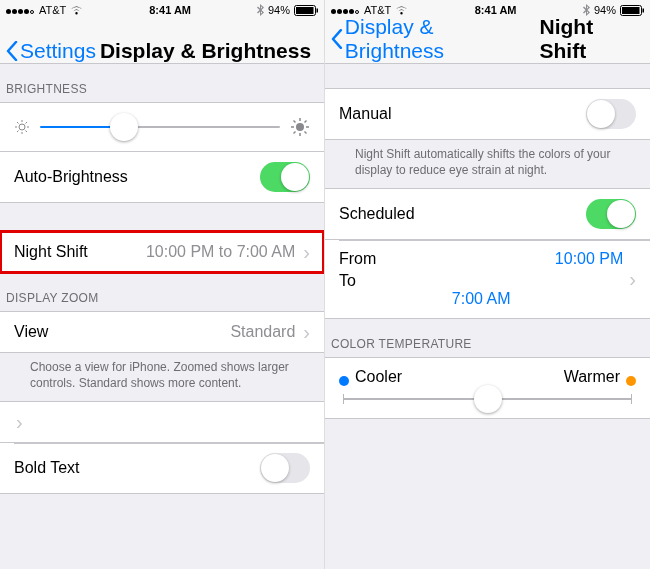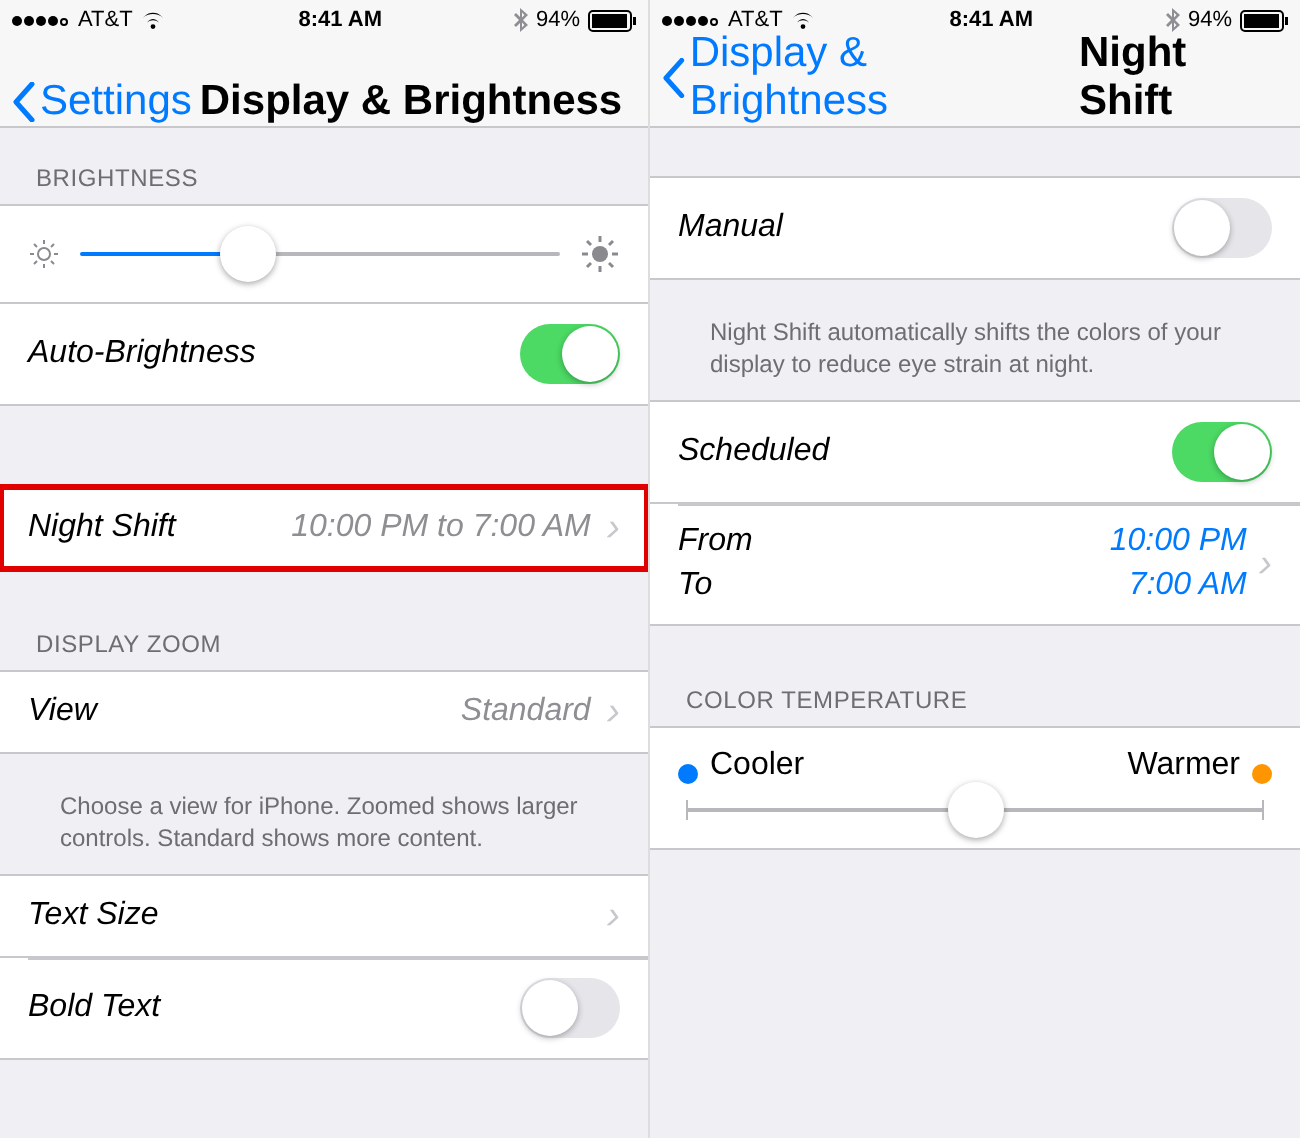--- a/index.html
+++ b/index.html
@@ -17,26 +17,26 @@
     .batt-icon { display: flex; align-items: center; gap: 1px; }
 
     
     .nav-bar { height: 44px; background: #f7f7f8; border-bottom: 1px solid #c8c7cc; display: flex; align-items: flex-end; padding: 0 6px; font-size: 21px; }
     .back { display: flex; align-items: center; color: #007aff; gap: 2px; }
     .back-chevron { width: 12px; height: 20px; }
     .nav-title { font-weight: 600; margin-left: 4px; color: #000; }
 
     .content { flex: 1; overflow: hidden; background: #efeff4; }
 
-    .section-header { color: #6d6d72; font-size: 12px; padding: 18px 18px 6px; text-transform: uppercase; letter-spacing: 0.3px; }
+    .section-header { color: #6d6d72; font-size: 12px; padding: 18px 6px 6px; text-transform: uppercase; letter-spacing: 0.3px; }
     .section-footer { color: #6d6d72; font-size: 12px; padding: 7px 30px 10px; line-height: 1.3; }
 
     .row { background: #fff; border-top: 1px solid #c8c7cc; border-bottom: 1px solid #c8c7cc; display: flex; align-items: center; padding: 10px 14px; min-height: 42px; position: relative; }
     .row + .row { border-top: none; }
-    .group { margin-bottom: 12px; font-style: italic; }
+    .group { margin-bottom: 0; }
     .group .row:first-child { border-top: 1px solid #c8c7cc; }
     .group .row:last-child { border-bottom: 1px solid #c8c7cc; }
     .group .row + .row::before { content:""; position:absolute; top:0; left:14px; right:0; height:1px; background:#c8c7cc; }
 
     .row-label { flex: 1; font-size: 16px; color: #000; }
     .row-detail { color: #8e8e93; font-size: 16px; margin-right: 6px; text-align: center; }
     .row-detail.blue { color: #007aff; }
     .disclosure { color: #c7c7cc; font-size: 20px; line-height: 1; margin-left: 2px; }
 
     .toggle { width: 50px; height: 30px; border-radius: 15px; background: #e5e5ea; position: relative; flex-shrink: 0; }
@@ -57,21 +57,21 @@
     .dot-blue { width: 10px; height: 10px; border-radius: 50%; background: #007aff; }
     .dot-orange { width: 10px; height: 10px; border-radius: 50%; background: #ff9500; }
     .ct-track { position: relative; height: 2px; background: #b7b7bc; margin: 0 4px; }
     .ct-tick { position: absolute; top: -4px; width: 1px; height: 10px; background: #b7b7bc; }
     .ct-thumb { position: absolute; left: 50%; top: 50%; transform: translate(-50%, -50%); width: 28px; height: 28px; border-radius: 50%; background: #fff; box-shadow: 0 1px 3px rgba(0,0,0,0.35); }
 
     
     .highlight { outline: 3px solid #e00000; outline-offset: -2px; z-index: 1; }
 
     .from-to .line { display: flex; justify-content: space-between; font-size: 16px; }
-    .from-to .line + .line { margin-top: 4px; }
+    .from-to .line + .line { margin-top: 4px; flex-direction: column; }
     .from-to .disc { color: #c7c7cc; align-self: center; margin-left: 6px; }
     .from-to-inner { flex:1; }
   </style>
 </head>
 <body>
 
 <div class="screens">
 
   <div class="screen">
     <div class="status-bar">
@@ -172,21 +172,20 @@
         <div class="row">
           <div class="row-label">View</div>
           <div class="row-detail">Standard</div>
           <span class="disclosure">›</span>
         </div>
       </div>
       <div class="section-footer">Choose a view for iPhone. Zoomed shows larger controls. Standard shows more content.</div>
 
       <div class="group">
         <div class="row">
-          <div class="row-label">Text Size</div>
           <span class="disclosure">›</span>
         </div>
         <div class="row">
           <div class="row-label">Bold Text</div>
           <div class="toggle">
               <div class="knob"></div>
             </div>
         </div>
       </div>
     </div>

